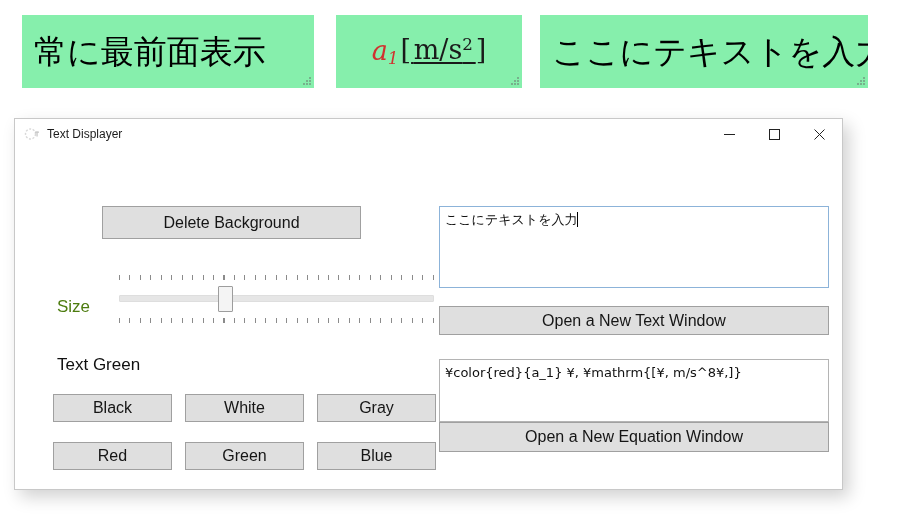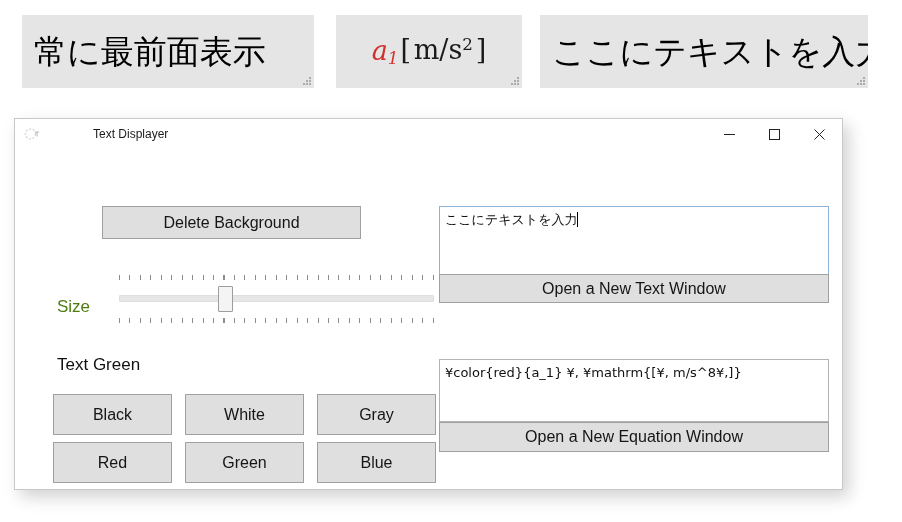--- a/index.html
+++ b/index.html
@@ -8,21 +8,21 @@
     width: 902px; height: 522px;
     background: #ffffff;
     font-family: "Liberation Sans", sans-serif;
     overflow: hidden;
   }
   #root { position: relative; width: 902px; height: 522px; background: #fff; }
 
   
   .overlay {
     position: absolute;
-    background: #e5e5e5;
+    background: #86efac;
     color: #000;
     display: flex;
     align-items: center;
     padding: 16px 12px;
     white-space: nowrap;
     overflow: hidden;
   }
   .overlay .grip {
     position: absolute;
     right: 2px; bottom: 2px;
@@ -32,41 +32,40 @@
   .ov-text { font-size: 33px; line-height: 1; letter-spacing: 0px; }
 
   #overlay-always-on-top { left: 22px; top: 15px; width: 292px; height: 73px; }
   #overlay-equation      { left: 336px; top: 15px; width: 186px; height: 73px; justify-content: center; }
   #overlay-sample-text   { left: 540px; top: 15px; width: 328px; height: 73px; }
 
   
   .eqn { font-family: "DejaVu Serif", "Liberation Serif", serif; font-size: 27px; line-height: 1; display: flex; align-items: baseline; }
   .eqn .var { font-style: italic; color: #d0322f; }
   .eqn .var sub { font-size: 0.62em; font-style: italic; vertical-align: -0.25em; }
-  .eqn .unit { color: #1a1a1a; margin-left: 2px; }
+  .eqn .unit { color: #1a1a1a; margin-left: 2px; text-decoration: underline; }
   .eqn .unit sup { font-size: 0.62em; vertical-align: 0.55em; }
   .eqn .brk { color: #1a1a1a; }
 
   
   #app-window {
     position: absolute;
     left: 14px; top: 118px;
     width: 829px; height: 372px;
     background: #ffffff;
     border: 1px solid #c8c8c8;
     box-shadow: 6px 7px 16px rgba(0,0,0,.18);
   }
   #title-bar {
     position: relative;
     height: 31px;
     background: #ffffff;
     border-bottom: 1px solid #ffffff;
     display: flex;
     align-items: center;
-    gap: 46px;
   }
   #title-bar .app-icon {
     width: 16px; height: 16px;
     margin-left: 9px; margin-right: 7px;
     flex: none;
     opacity: .55;
   }
   #title-bar .title-text {
     font-size: 12px;
     color: #1c1c1c;
@@ -110,21 +109,21 @@
     position: absolute; left: 0; top: 20px; width: 100%; height: 7px;
     background: #e6e6e6; border: 1px solid #dedede; border-radius: 1px;
   }
   .thumb {
     position: absolute; top: 11px; width: 15px; height: 26px;
     background: #f4f4f4; border: 1px solid #9d9d9d; border-radius: 1px;
   }
 
   #text-color-label { position: absolute; left: 42px; top: 205px; font-size: 17px; color: #111; }
 
-  .color-btn { width: 119px; height: 41px; font-size: 16px; }
+  .color-btn { width: 119px; height: 28px; font-size: 16px; }
   #btn-color-black { left: 38px;  top: 244px; }
   #btn-color-white { left: 170px; top: 244px; }
   #btn-color-gray  { left: 302px; top: 244px; }
   #btn-color-red   { left: 38px;  top: 292px; }
   #btn-color-green { left: 170px; top: 292px; }
   #btn-color-blue  { left: 302px; top: 292px; }
 
   
   .textfield {
     position: absolute;
@@ -140,21 +139,21 @@
   #text-input {
     left: 424px; top: 56px; width: 390px; height: 82px;
     border: 1px solid #8cb3d9;
   }
   #text-input .caret {
     display: inline-block;
     width: 1px; height: 15px;
     background: #000;
     vertical-align: -3px;
   }
-  #btn-open-text-window { left: 424px; top: 124px; width: 390px; height: 29px; font-size: 16px; }
+  #btn-open-text-window { left: 424px; top: 156px; width: 390px; height: 29px; font-size: 16px; }
 
   #equation-input {
     left: 424px; top: 209px; width: 390px; height: 63px;
     border: 1px solid #b4b4b4;
   }
   #btn-open-equation-window { left: 424px; top: 272px; width: 390px; height: 30px; font-size: 16px; }
 
   .jp { font-family: "DejaVu Sans", "Liberation Sans", sans-serif; }
 </style>
 </head>

